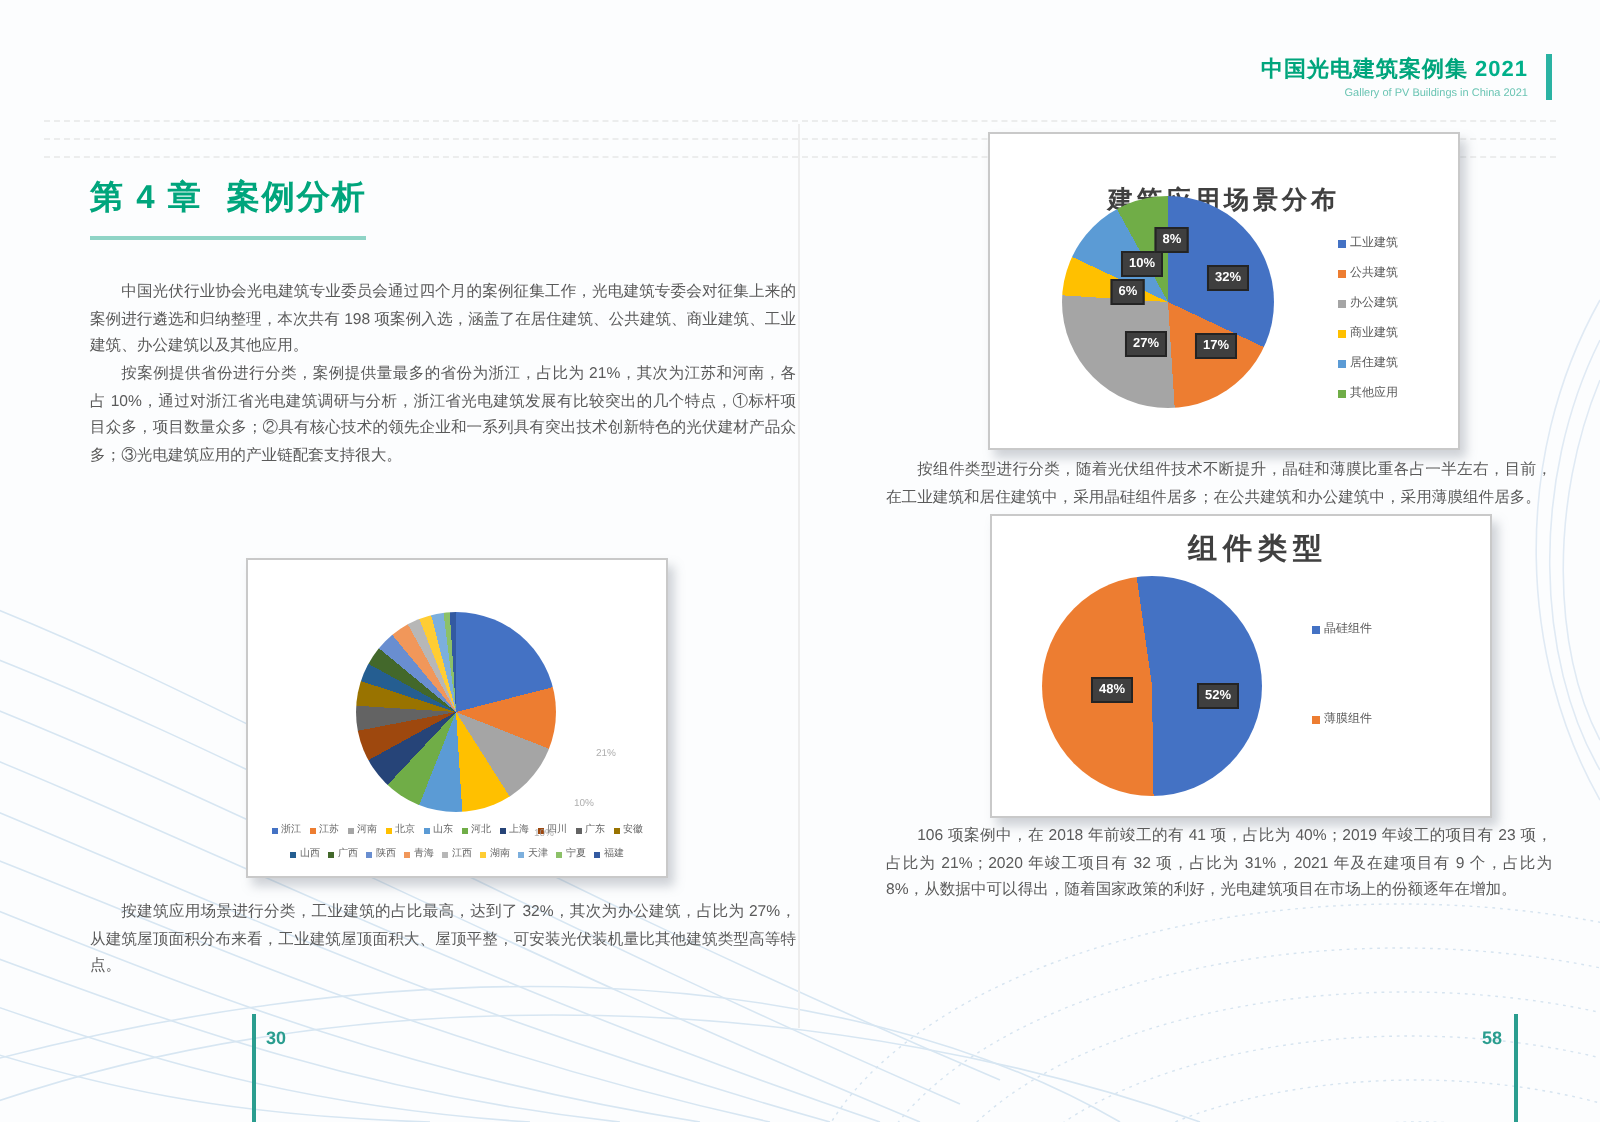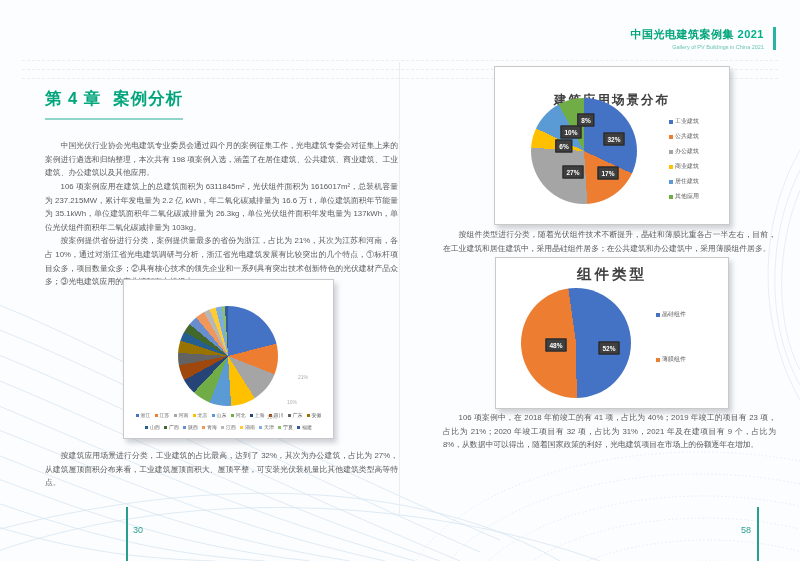--- a/index.html
+++ b/index.html
@@ -26,21 +26,21 @@
   .left-col p.body:first-of-type{margin-top:19px;}
 
   
   .chart-box{position:absolute;background:#fff;border:1px solid #c9c9c9;z-index:2;margin:0;
              box-shadow:3px 4px 5px rgba(120,130,140,.35);}
   .chart-box figcaption{text-align:center;font-weight:bold;color:#404040;}
   #chart1{left:123px;top:279px;width:209px;height:158px;}
   #chart1 figcaption{font-size:10.5px;letter-spacing:2px;margin-top:6px;}
   #chart2{left:494px;top:66px;width:234px;height:157px;}
   #chart2 figcaption{font-size:12.5px;letter-spacing:2px;margin-top:25px;}
-  #chart3{left:495px;top:257px;width:232px;height:150px;}
+  #chart3{left:495px;top:257px;width:232px;height:150px;padding-left:17px;}
   #chart3 figcaption{font-size:14.5px;letter-spacing:3px;margin-top:7px;}
 
   .pie{position:absolute;border-radius:50%;}
   #chart1 .pie{left:54px;top:26px;width:100px;height:100px;}
   #chart2 .pie{left:36px;top:31px;width:106px;height:106px;}
   #chart3 .pie{left:25px;top:30px;width:110px;height:110px;}
 
   .plabel{position:absolute;background:#3f3f3f;color:#fff;font-size:6.5px;font-weight:bold;
           padding:2px 3px;border:1px solid #242424;transform:translate(-50%,-50%);z-index:3;}
   .flabel{position:absolute;color:#9a9a9a;font-size:5px;opacity:.8;transform:translate(-50%,-50%);z-index:3;}
@@ -56,21 +56,21 @@
   .legend-side .swatch{width:4px;height:4px;}
   #chart2 .legend-side{left:174px;top:50px;}
   #chart2 .legend-item{margin-bottom:6px;}
   #chart3 .legend-side{left:160px;top:52px;}
   #chart3 .legend-item{margin-bottom:36px;}
 
   .after-left{position:absolute;left:45px;top:449px;width:353px;z-index:2;}
   .right-p1{position:absolute;left:443px;top:228px;width:333px;z-index:2;}
   .right-p2{position:absolute;left:443px;top:411px;width:333px;z-index:2;}
 
-  .pageno{position:absolute;font-size:9px;font-weight:normal;color:#2a9d8f;z-index:2;margin-top:11px;}
+  .pageno{position:absolute;font-size:9px;font-weight:bold;color:#2a9d8f;z-index:2;}
   .pageno-left{left:133px;top:514px;}
   .pageno-right{left:741px;top:514px;}
   .page-bar{position:absolute;width:2px;height:54px;background:#2a9d8f;z-index:2;}
   .bar-left{left:126px;top:507px;}
   .bar-right{left:757px;top:507px;}
 </style>
 </head>
 <body>
 
 <div class="page">
@@ -121,21 +121,20 @@
     </div>
     <div class="brand-en">Gallery of PV Buildings in China 2021</div>
   </header>
 
   <section class="left-col">
     <h1 class="chapter">
       <span>第 4 章</span><span class="ct">案例分析</span>
     </h1>
     <div class="underline"></div>
     <p class="body">中国光伏行业协会光电建筑专业委员会通过四个月的案例征集工作，光电建筑专委会对征集上来的案例进行遴选和归纳整理，本次共有 198 项案例入选，涵盖了在居住建筑、公共建筑、商业建筑、工业建筑、办公建筑以及其他应用。</p>
-    <p class="body">106 项案例应用在建筑上的总建筑面积为 6311845m²，光伏组件面积为 1616017m²，总装机容量为 237.215MW，累计年发电量为 2.2 亿 kWh，年二氧化碳减排量为 16.6 万 t，单位建筑面积年节能量为 35.1kWh，单位建筑面积年二氧化碳减排量为 26.3kg，单位光伏组件面积年发电量为 137kWh，单位光伏组件面积年二氧化碳减排量为 103kg。</p>
     <p class="body">按案例提供省份进行分类，案例提供量最多的省份为浙江，占比为 21%，其次为江苏和河南，各占 10%，通过对浙江省光电建筑调研与分析，浙江省光电建筑发展有比较突出的几个特点，①标杆项目众多，项目数量众多；②具有核心技术的领先企业和一系列具有突出技术创新特色的光伏建材产品众多；③光电建筑应用的产业链配套支持很大。</p>
   </section>
 
   <figure class="chart-box" id="chart1">
     <div class="pie" style="background: conic-gradient(rgb(68, 114, 196) 0deg, rgb(68, 114, 196) 75.6deg, rgb(237, 125, 49) 75.6deg, rgb(237, 125, 49) 111.6deg, rgb(165, 165, 165) 111.6deg, rgb(165, 165, 165) 147.6deg, rgb(255, 192, 0) 147.6deg, rgb(255, 192, 0) 176.4deg, rgb(91, 155, 213) 176.4deg, rgb(91, 155, 213) 201.6deg, rgb(112, 173, 71) 201.6deg, rgb(112, 173, 71) 223.2deg, rgb(38, 68, 120) 223.2deg, rgb(38, 68, 120) 241.2deg, rgb(158, 72, 14) 241.2deg, rgb(158, 72, 14) 259.2deg, rgb(99, 99, 99) 259.2deg, rgb(99, 99, 99) 273.6deg, rgb(153, 115, 0) 273.6deg, rgb(153, 115, 0) 288deg, rgb(37, 94, 145) 288deg, rgb(37, 94, 145) 298.8deg, rgb(67, 104, 43) 298.8deg, rgb(67, 104, 43) 309.6deg, rgb(105, 142, 208) 309.6deg, rgb(105, 142, 208) 320.4deg, rgb(241, 151, 90) 320.4deg, rgb(241, 151, 90) 331.2deg, rgb(183, 183, 183) 331.2deg, rgb(183, 183, 183) 338.4deg, rgb(255, 205, 51) 338.4deg, rgb(255, 205, 51) 345.6deg, rgb(124, 175, 221) 345.6deg, rgb(124, 175, 221) 352.8deg, rgb(140, 193, 104) 352.8deg, rgb(140, 193, 104) 356.4deg, rgb(51, 90, 161) 356.4deg, rgb(51, 90, 161) 360deg);"></div>
     <span class="flabel" style="left:179px;top:97px;">21%</span>
     <span class="flabel" style="left:168px;top:122px;">10%</span>
     <span class="flabel" style="left:148px;top:137px;">10%</span>
     <div class="legend legend-bottom">
         <span class="legend-item">

